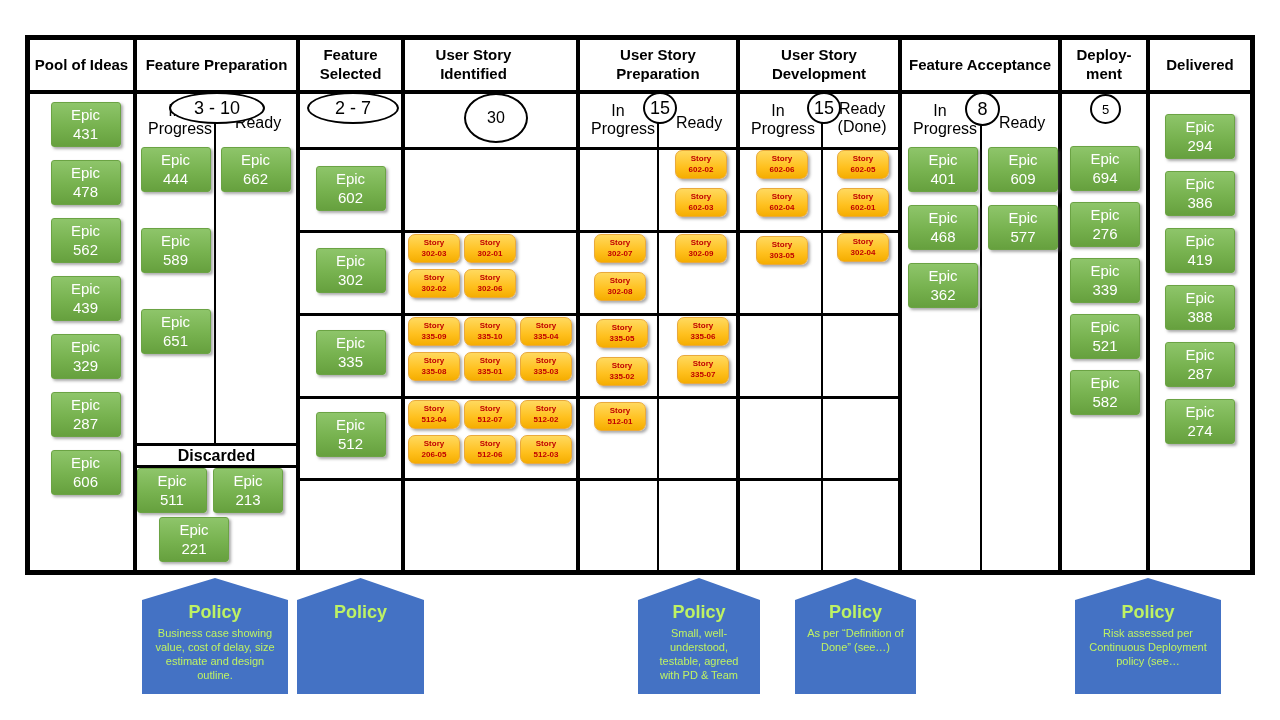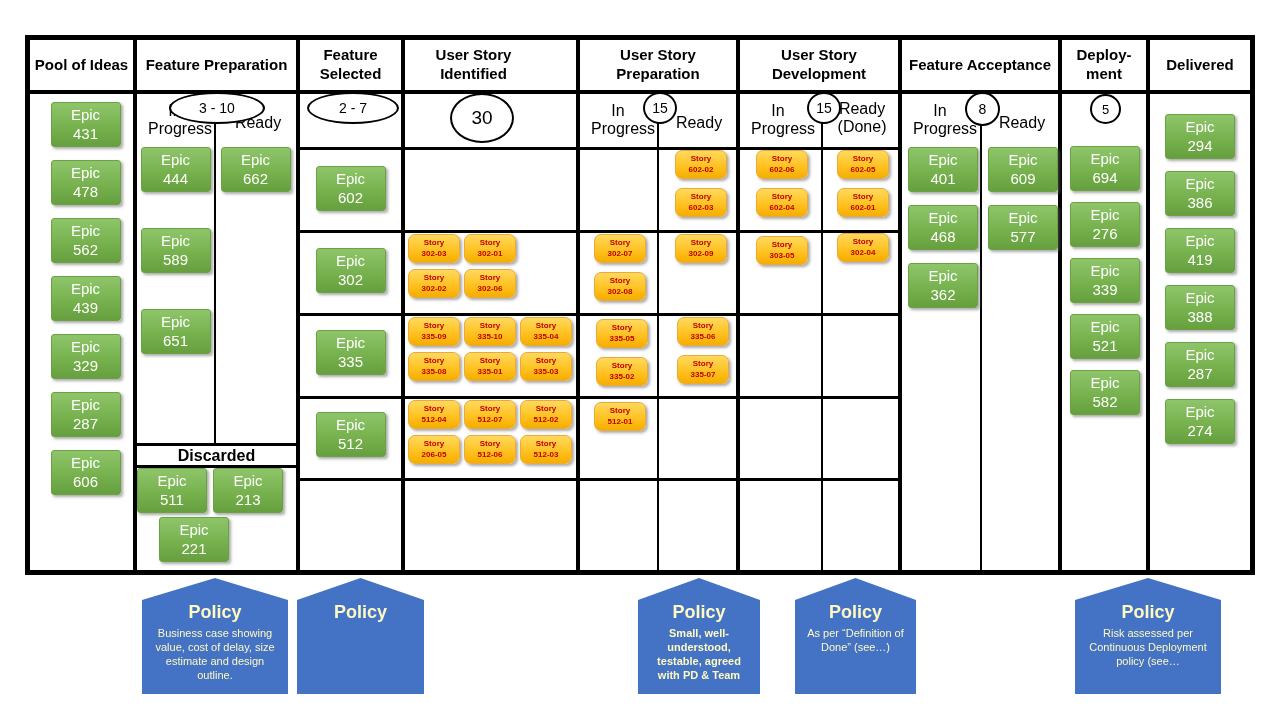--- a/index.html
+++ b/index.html
@@ -9,21 +9,21 @@
   
   .vline{position:absolute;top:0;bottom:0;width:4px;background:#000;}
   .hline{position:absolute;left:0;right:0;height:4px;background:#000;}
   .swimline{position:absolute;left:266px;width:606px;height:3px;background:#000;}
   .tdiv{position:absolute;width:2px;background:#000;}
   
   .hcell{position:absolute;top:0;height:50px;display:flex;align-items:center;justify-content:center;
     text-align:center;font-weight:bold;font-size:15px;line-height:1.25;}
   
   .wip{position:absolute;background:#fff;border:2px solid #000;border-radius:50%;
-    display:flex;align-items:center;justify-content:center;font-size:14px;z-index:6;}
+    display:flex;align-items:center;justify-content:center;font-size:18px;z-index:6;}
   
   .sub{position:absolute;font-size:16px;text-align:center;line-height:1.15;z-index:4;}
   
   .stack{position:absolute;display:flex;flex-direction:column;align-items:center;z-index:5;}
   .rows{position:absolute;display:flex;flex-direction:column;row-gap:6px;z-index:5;}
   .card-row{display:flex;column-gap:4px;}
   .discarded-cards .card-row{column-gap:6px;}
   .discarded-cards{row-gap:4px;}
   .discarded-cards .card-row:nth-child(2){margin-left:22px;}
   
@@ -31,25 +31,25 @@
     text-align:center;box-sizing:border-box;}
   .card.epic{width:70px;height:45px;border-radius:3px;color:#fff;font-size:15px;line-height:1.25;
     background:linear-gradient(180deg,#8ec56a 0%,#77b24f 55%,#66a03e 100%);
     border:1px solid #6ba344;box-shadow:2px 2px 3px rgba(100,100,100,.55);}
   .card.story{width:52px;height:29px;border-radius:7px;color:#C00000;font-size:8px;font-weight:bold;
     line-height:1.3;background:linear-gradient(180deg,#ffd95e 0%,#ffc01e 60%,#f5ad00 100%);
     border:1px solid #e9a93c;box-shadow:2px 2px 3px rgba(100,100,100,.55);}
   .disc-label{position:absolute;left:107px;top:406px;width:159px;height:19px;
     display:flex;align-items:center;justify-content:center;font-weight:bold;font-size:16px;}
   
-  .policy{position:absolute;height:116px;background:#4472C4;color:#fef9c3;text-align:center;
+  .policy{position:absolute;height:116px;background:#4472C4;color:#bef264;text-align:center;
     clip-path:polygon(50% 0,100% 19%,100% 100%,0 100%,0 19%);box-sizing:border-box;padding-top:24px;}
   .ptitle{font-size:18px;font-weight:bold;line-height:1.2;}
   .ptext{font-size:11px;line-height:1.3;padding:2px 10px 0;}
-  .policy.p3 .ptext{padding:2px 14px 0;font-weight:bold;}
+  .policy.p3 .ptext{padding:2px 14px 0;}
 </style>
 </head>
 <body>
 
 <div class="board">
 
   <div class="vline" style="left:103px"></div>
   <div class="vline" style="left:266px"></div>
   <div class="vline" style="left:371px"></div>
   <div class="vline" style="left:546px"></div>
@@ -80,21 +80,21 @@
   <div class="hcell" style="left:270px;width:101px">Feature Selected</div>
   <div class="hcell" style="left:375px;width:137px">User Story Identified</div>
   <div class="hcell" style="left:550px;width:156px">User Story Preparation</div>
   <div class="hcell" style="left:710px;width:158px">User Story Development</div>
   <div class="hcell" style="left:872px;width:156px">Feature Acceptance</div>
   <div class="hcell" style="left:1120px;width:100px">Delivered</div>
   <div class="hcell" style="left:1032px;width:84px">Deploy-ment</div>
 
   <div class="wip" style="left:139px;top:52px;width:92px;height:28px">3 - 10</div>
   <div class="wip" style="left:277px;top:52px;width:88px;height:28px">2 - 7</div>
-  <div class="wip" style="left:420px;top:53px;width:60px;height:46px;font-size:19px">30</div>
+  <div class="wip" style="left:434px;top:53px;width:60px;height:46px;font-size:16px">30</div>
   <div class="wip" style="left:613px;top:52px;width:30px;height:28px">15</div>
   <div class="wip" style="left:777px;top:52px;width:30px;height:28px">15</div>
   <div class="wip" style="left:935px;top:52px;width:31px;height:30px">8</div>
   <div class="wip" style="left:1060px;top:54px;width:27px;height:26px;font-size:13px">5</div>
 
   <div class="sub" style="left:118px;top:62px;width:54px">In Progress</div>
   <div class="sub" style="left:190px;top:74px;width:76px">Ready</div>
   <div class="sub" style="left:561px;top:62px;width:54px">In Progress</div>
   <div class="sub" style="left:633px;top:74px;width:72px">Ready</div>
   <div class="sub" style="left:721px;top:62px;width:54px">In Progress</div>

